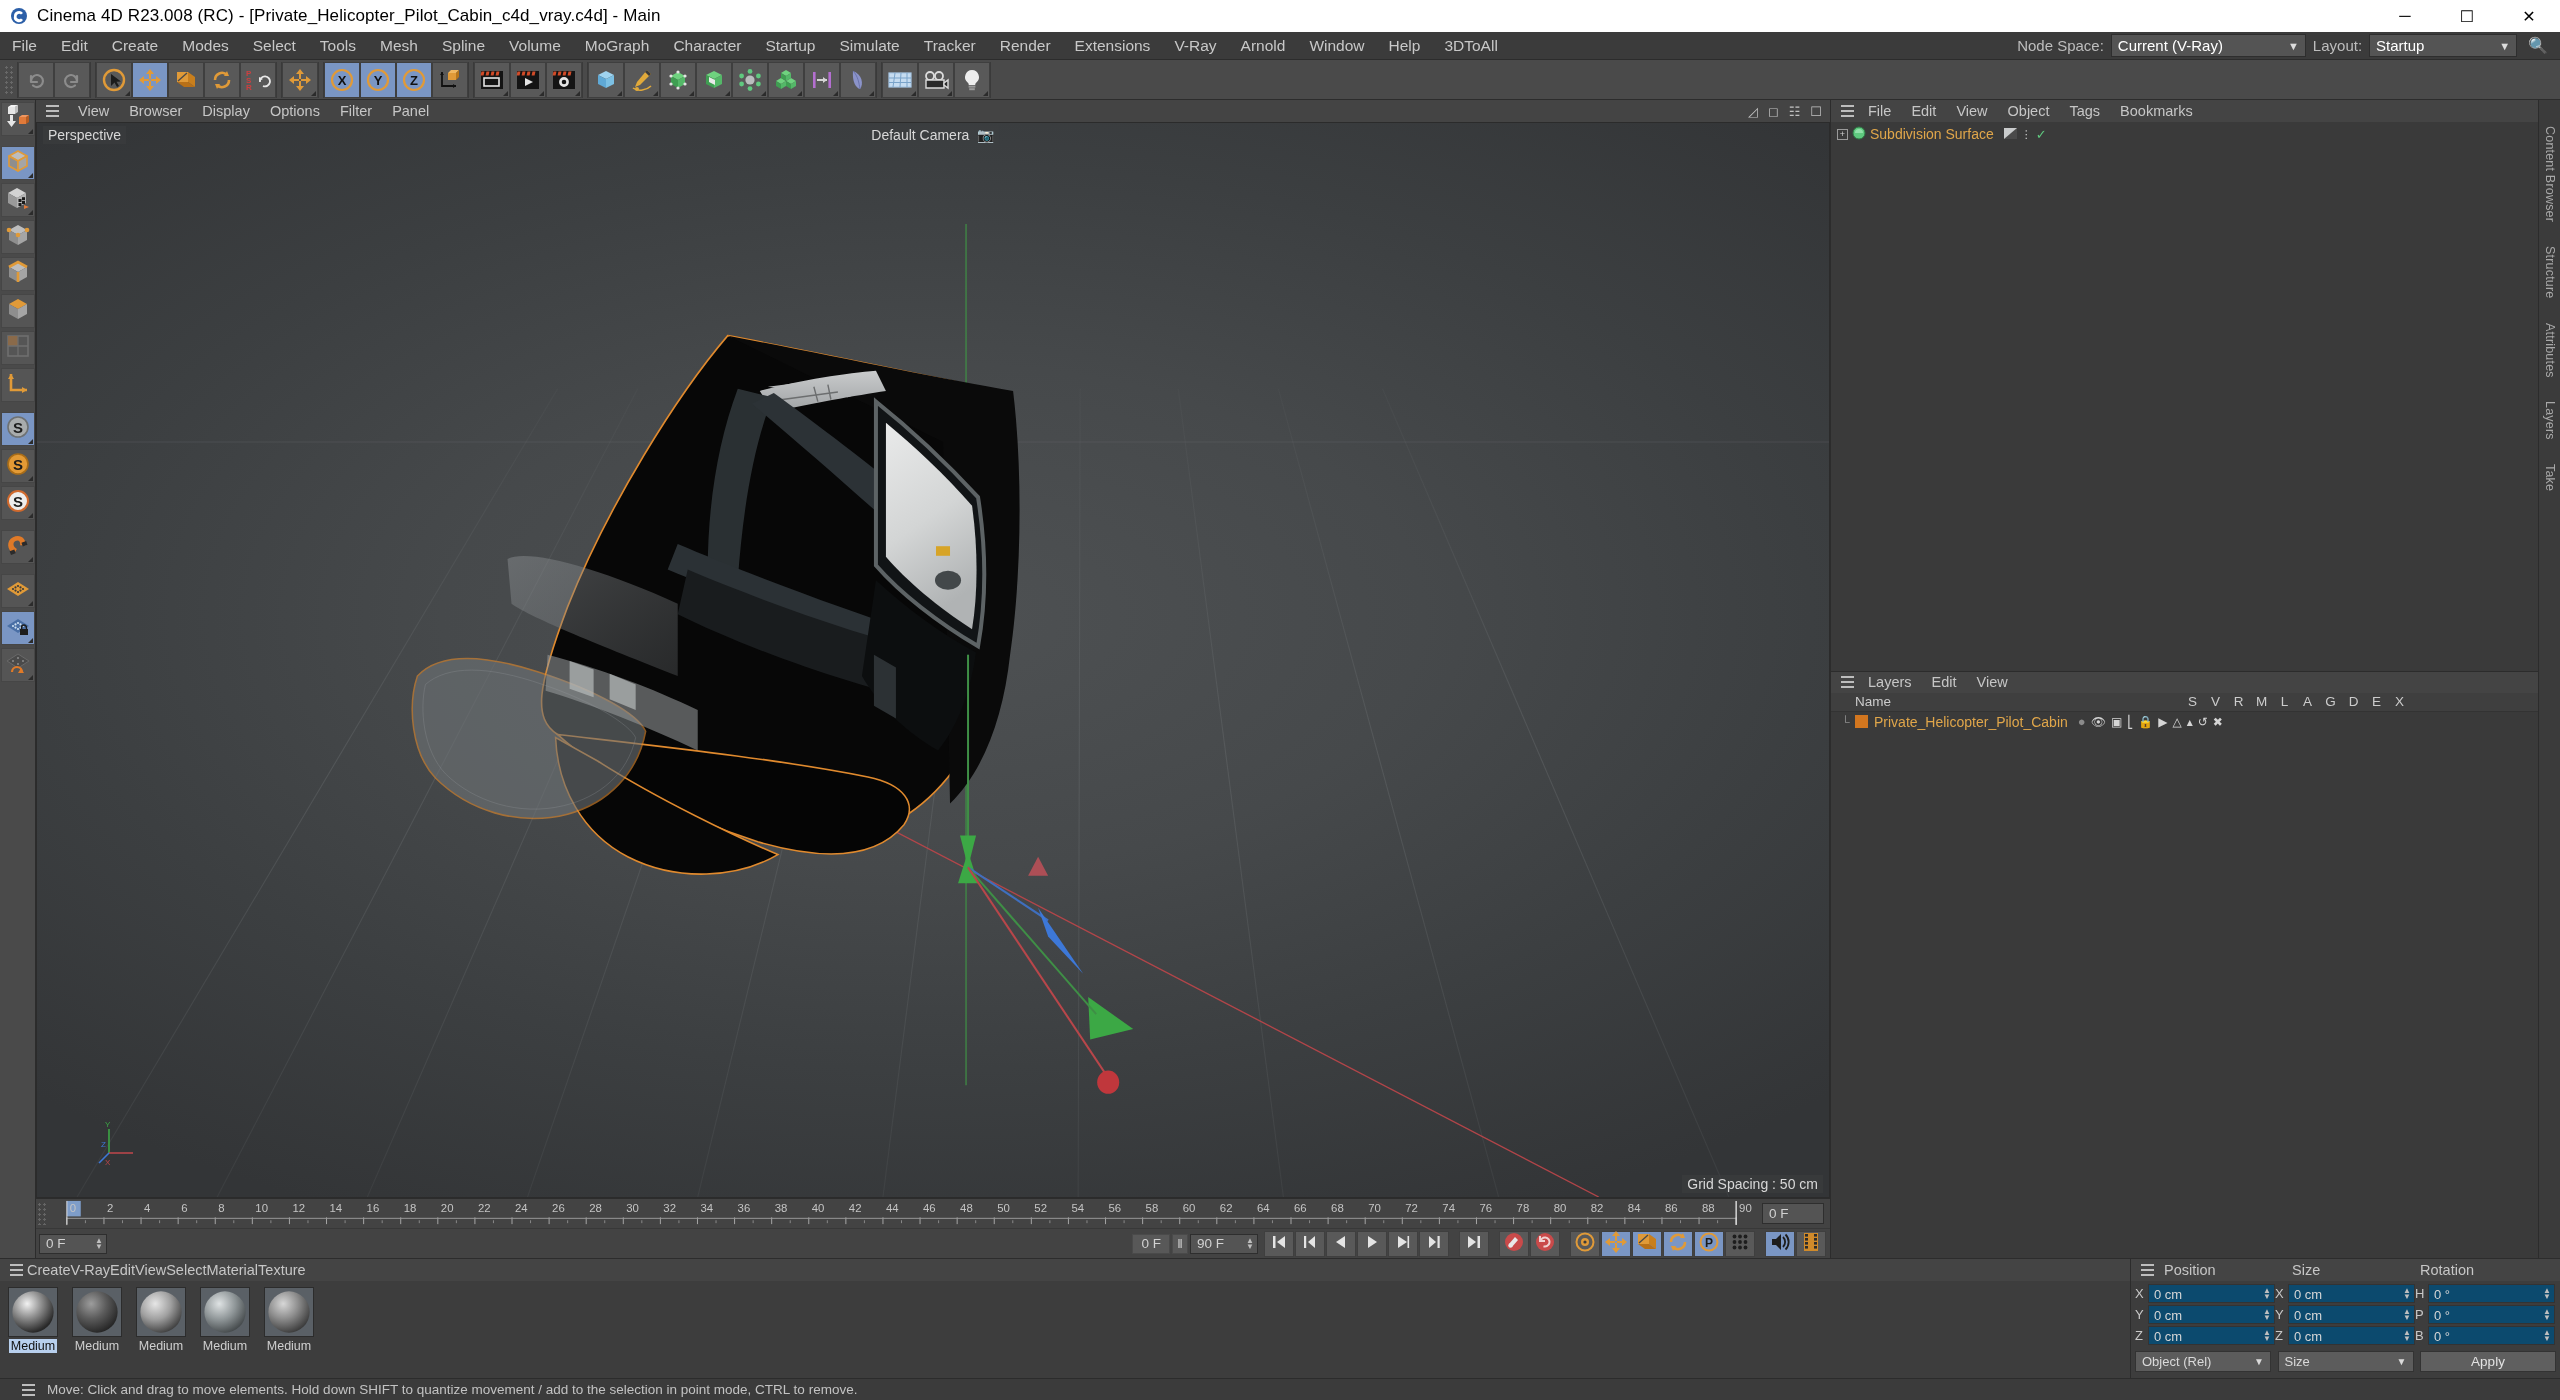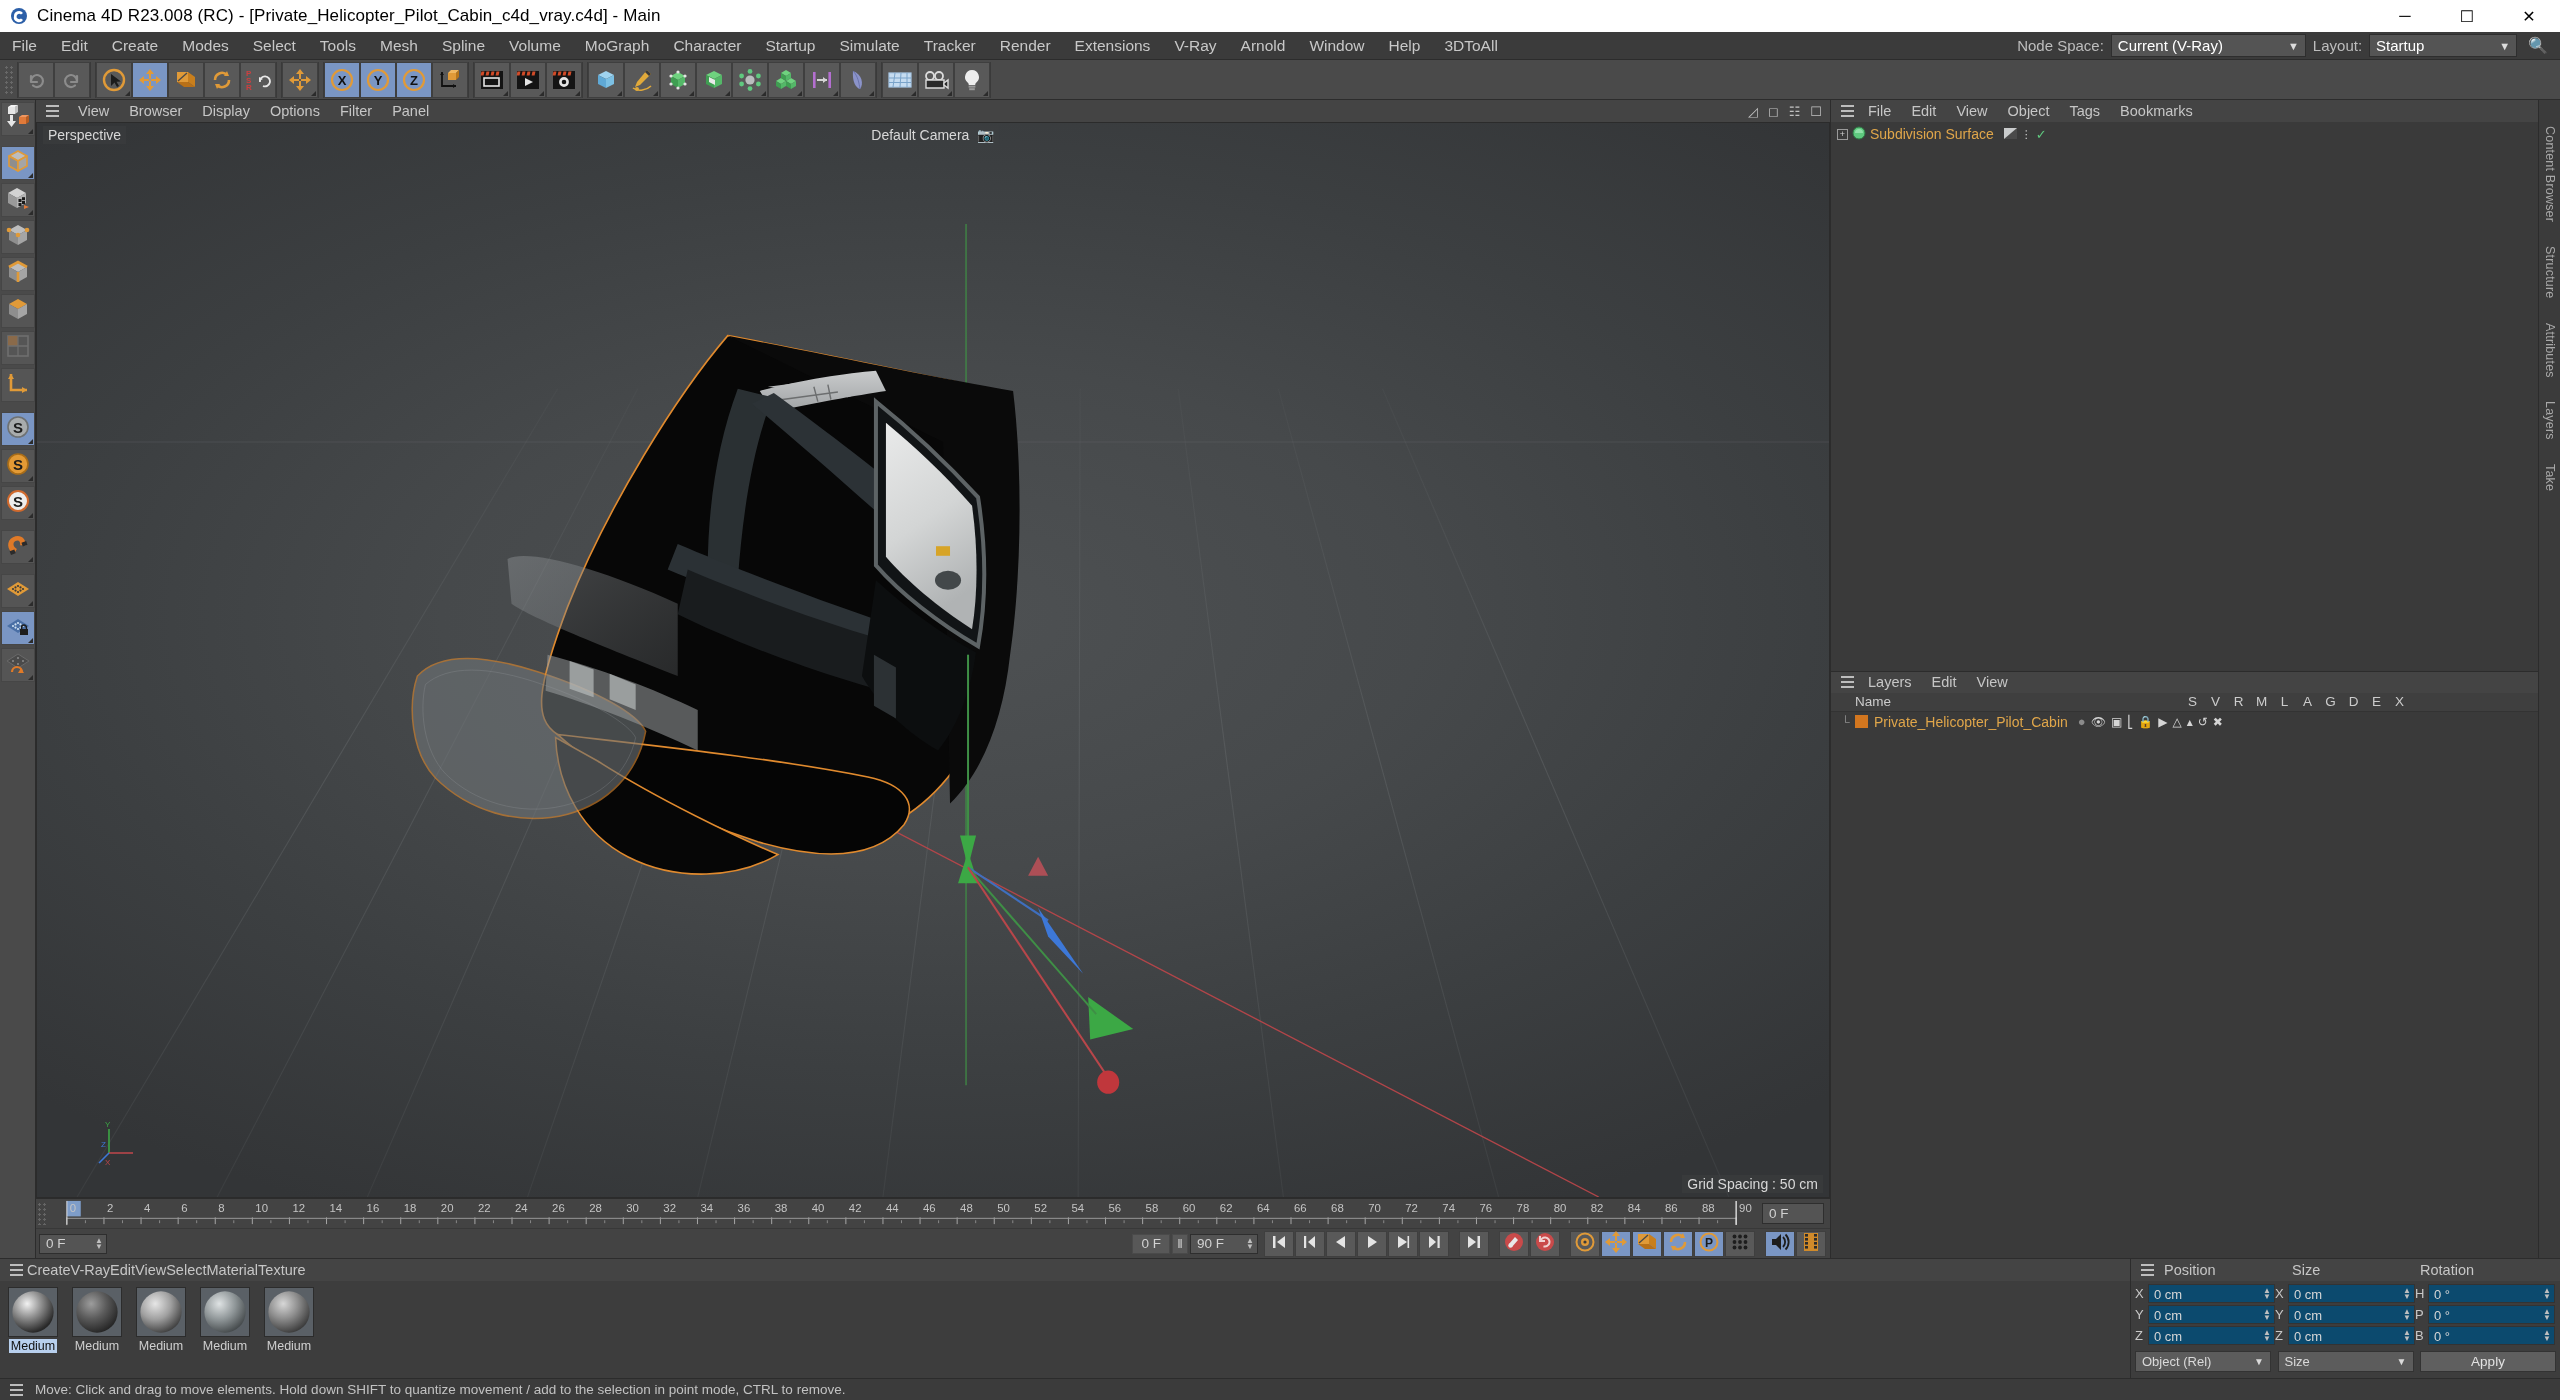--- a/index.html
+++ b/index.html
@@ -202,21 +202,21 @@
   .lay-row .nm { color:#e0a64a; }
   .lay-icons { display:flex; align-items:center; gap:5px; margin-left:10px;}
 
   
   .vtabs { width: 22px; flex: 0 0 22px; background:#3b3b3b; border-left:1px solid #2c2c2c;
            display:flex; flex-direction:column; align-items:center; padding-top: 26px; gap: 22px;}
   .vtab { writing-mode: vertical-rl; font-size: 12.5px; color:#a8a8a8; letter-spacing:.2px; }
 
   
   .statusbar { flex: 0 0 22px; background:#3b3b3b; display:flex; align-items:center;
-               color:#c2c2c2; font-size:13.5px; border-top:1px solid #2c2c2c;}
+               color:#c2c2c2; font-size:13.5px; border-top:1px solid #2c2c2c;padding-left:12px;}
   .statusbar .ham { width:22px; display:flex; flex-direction:column; justify-content:center;
                     align-items:center; gap:3px; margin-left:5px;}
   .statusbar .ham i { width:13px; height:2px; background:#bdbdbd; display:block;}
   .statusbar .txt { margin-left:8px; }
 </style>
 </head>
 <body>
 
 <div class="titlebar">
   <div class="tb-icon">

